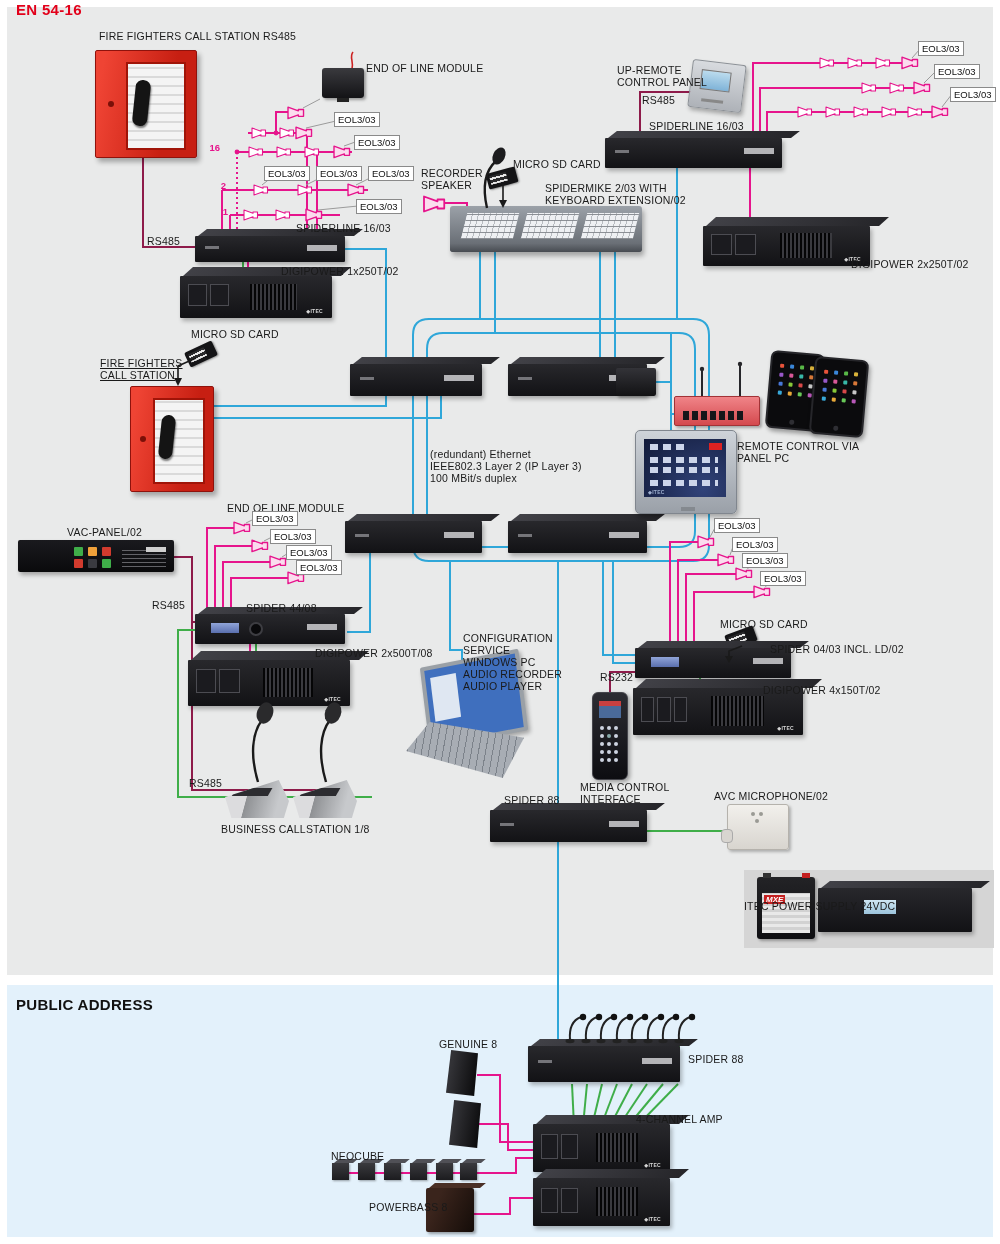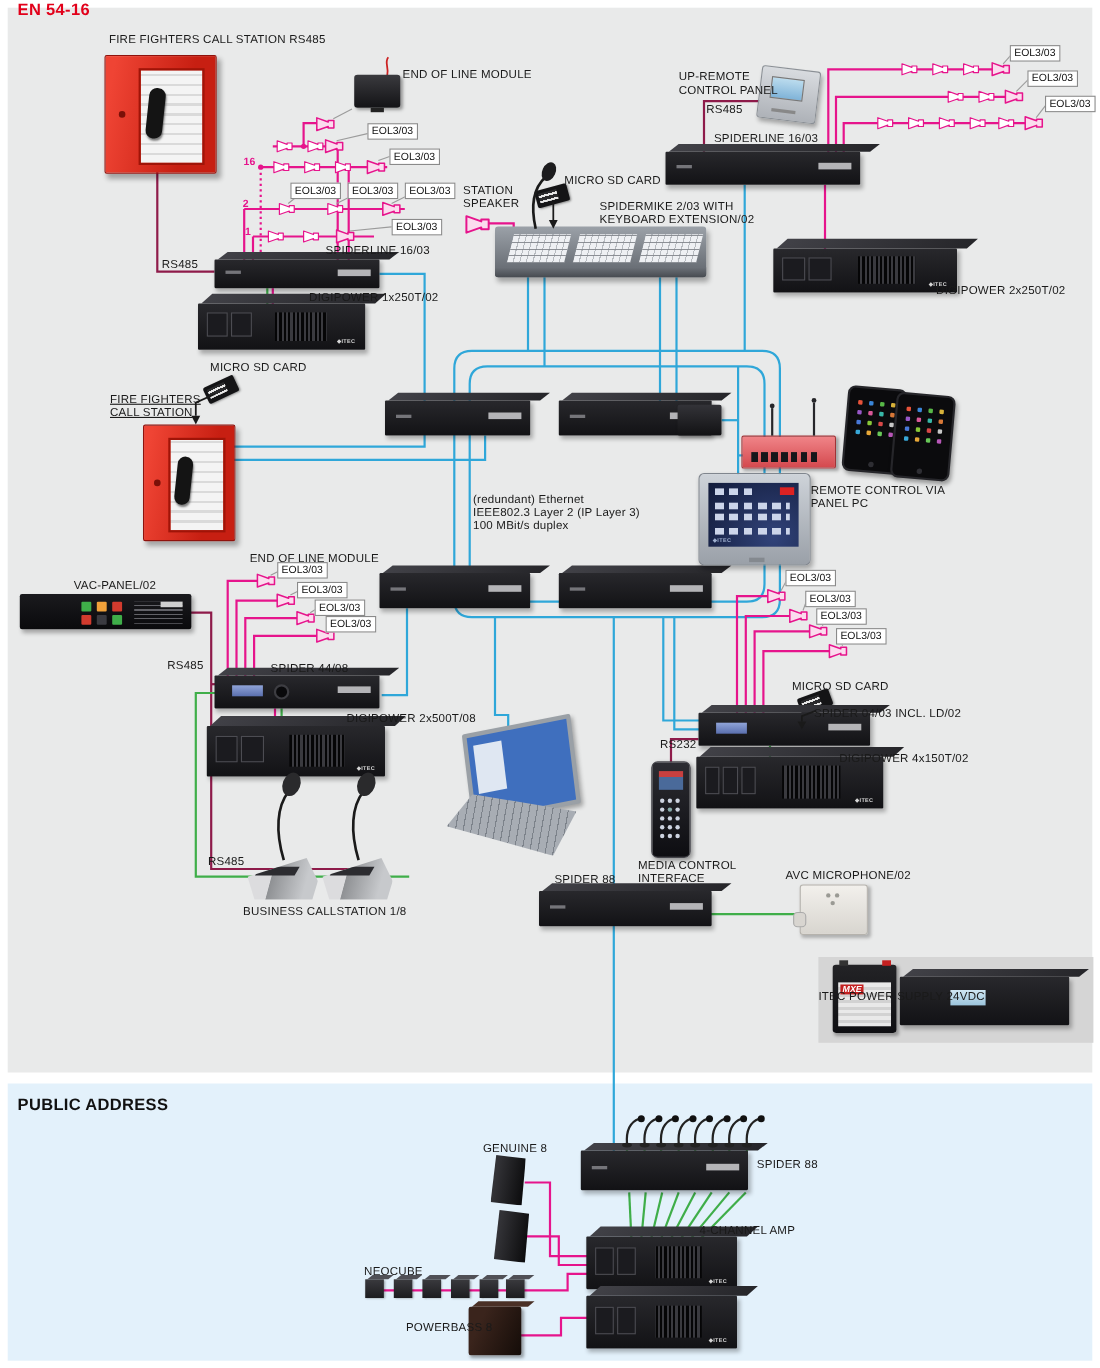--- a/index.html
+++ b/index.html
@@ -515,53 +515,58 @@
   <div class="lbl" style="left:147px;top:235px;">RS485</div>
   <div class="lbl" style="left:281px;top:265px;">DIGIPOWER 1x250T/02</div>
   <div class="lbl" style="left:191px;top:328px;">MICRO SD CARD</div>
   <div class="lbl" style="left:100px;top:357px;text-decoration:underline;">FIRE FIGHTERS
 CALL STATION</div>
   <div class="lbl" style="left:617px;top:64px;">UP-REMOTE
 CONTROL PANEL</div>
   <div class="lbl" style="left:642px;top:94px;">RS485</div>
   <div class="lbl" style="left:649px;top:120px;">SPIDERLINE 16/03</div>
   <div class="lbl" style="left:851px;top:258px;">DIGIPOWER 2x250T/02</div>
-  <div class="lbl" style="left:421px;top:167px;">STATION
+  <div class="lbl" style="left:421px;top:167px;">RECORDER
 SPEAKER</div>
   <div class="lbl" style="left:513px;top:158px;">MICRO SD CARD</div>
   <div class="lbl" style="left:545px;top:182px;">SPIDERMIKE 2/03 WITH
 KEYBOARD EXTENSION/02</div>
   <div class="lbl" style="left:430px;top:448px;">(redundant) Ethernet
 IEEE802.3 Layer 2 (IP Layer 3)
 100 MBit/s duplex</div>
   <div class="lbl" style="left:737px;top:440px;">REMOTE CONTROL VIA
 PANEL PC</div>
   <div class="lbl" style="left:67px;top:526px;">VAC-PANEL/02</div>
   <div class="lbl" style="left:227px;top:502px;">END OF LINE MODULE</div>
   <div class="lbl" style="left:152px;top:599px;">RS485</div>
   <div class="lbl" style="left:246px;top:602px;">SPIDER 44/08</div>
   <div class="lbl" style="left:315px;top:647px;">DIGIPOWER 2x500T/08</div>
+  <div class="lbl" style="left:463px;top:632px;">CONFIGURATION
+SERVICE
+WINDOWS PC
+AUDIO RECORDER
+AUDIO PLAYER</div>
   <div class="lbl" style="left:600px;top:671px;">RS232</div>
   <div class="lbl" style="left:580px;top:781px;">MEDIA CONTROL
 INTERFACE</div>
-  <div class="lbl" style="left:740px;top:643px;">SPIDER 04/03 INCL. LD/02</div>
+  <div class="lbl" style="left:770px;top:643px;">SPIDER 04/03 INCL. LD/02</div>
   <div class="lbl" style="left:763px;top:684px;">DIGIPOWER 4x150T/02</div>
   <div class="lbl" style="left:720px;top:618px;">MICRO SD CARD</div>
   <div class="lbl" style="left:189px;top:777px;">RS485</div>
   <div class="lbl" style="left:221px;top:823px;">BUSINESS CALLSTATION 1/8</div>
   <div class="lbl" style="left:504px;top:794px;">SPIDER 88</div>
   <div class="lbl" style="left:714px;top:790px;">AVC MICROPHONE/02</div>
   <div class="lbl" style="left:744px;top:900px;">ITEC POWER SUPPLY 24VDC</div>
   <div class="lbl" style="left:439px;top:1038px;">GENUINE 8</div>
   <div class="lbl" style="left:688px;top:1053px;">SPIDER 88</div>
   <div class="lbl" style="left:636px;top:1113px;">4-CHANNEL AMP</div>
   <div class="lbl" style="left:331px;top:1150px;">NEOCUBE</div>
   <div class="lbl" style="left:369px;top:1201px;">POWERBASS 8</div>
 
-  <div class="num" style="left:216px;top:142px;">16</div>
+  <div class="num" style="left:204px;top:142px;">16</div>
   <div class="num" style="left:210px;top:180px;">2</div>
   <div class="num" style="left:212px;top:206px;">1</div>
 
   <div class="eol" style="left:334px;top:112px;">EOL3/03</div>
   <div class="eol" style="left:354px;top:135px;">EOL3/03</div>
   <div class="eol" style="left:264px;top:166px;">EOL3/03</div>
   <div class="eol" style="left:316px;top:166px;">EOL3/03</div>
   <div class="eol" style="left:368px;top:166px;">EOL3/03</div>
   <div class="eol" style="left:356px;top:199px;">EOL3/03</div>
   <div class="eol" style="left:918px;top:41px;">EOL3/03</div>

